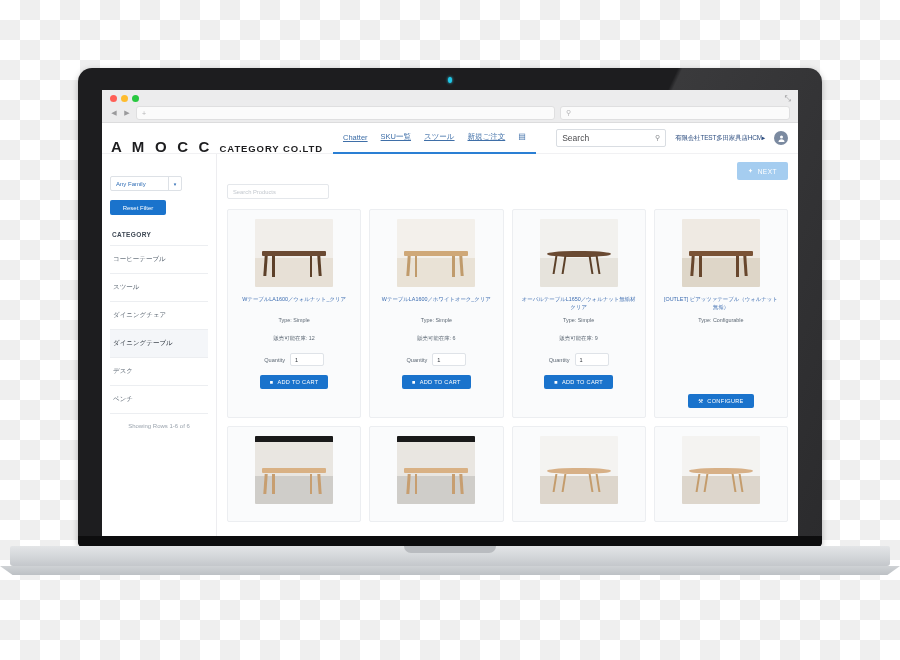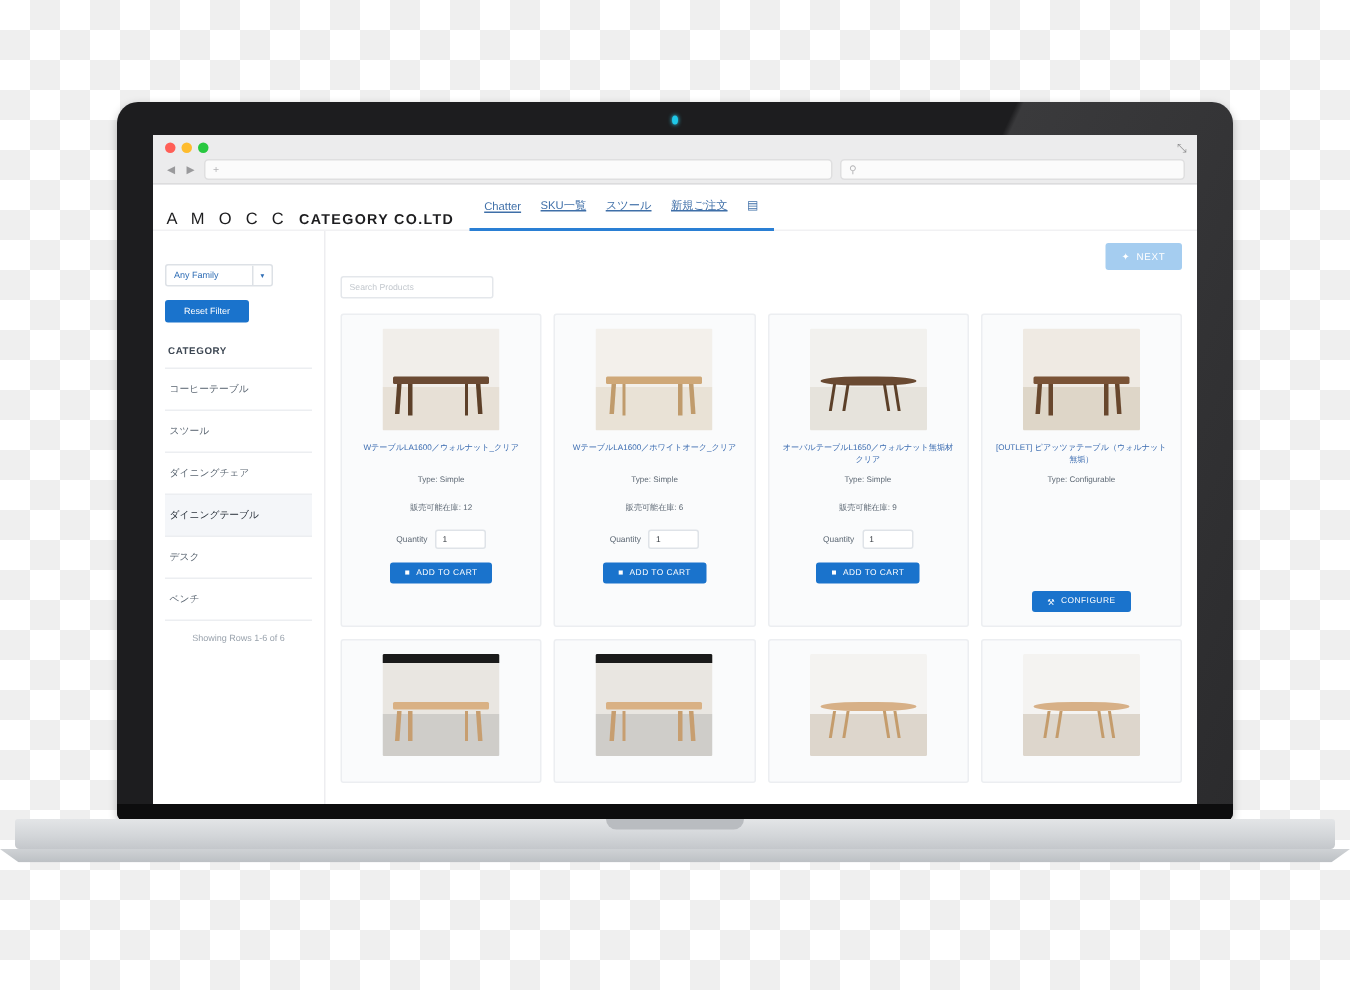--- a/index.html
+++ b/index.html
@@ -179,24 +179,24 @@
   }
 
   #brand {
     display: flex;
     align-items: baseline;
     gap: 7px;
     flex: none;
     padding-right: 10px;
   }
   #brand-amocc {
-    font-size: 11px;
+    font-size: 15px;
     letter-spacing: 3.2px;
     color: #1d1d1f;
-    font-weight: 400;
+    font-weight: 700;
     margin-top: 16px;
   }
   #brand-sub {
     font-size: 9.5px;
     letter-spacing: 0.9px;
     color: #1d1d1f;
     font-weight: bold;
   }
 
   #main-nav {
@@ -495,20 +495,33 @@
       </div>
 
       <div id="main-nav">
         <span class="nav-item">Chatter</span>
         <span class="nav-item">SKU一覧</span>
         <span class="nav-item">スツール</span>
         <span class="nav-item">新規ご注文</span>
         <span id="nav-more-icon">▤</span>
       </div>
 
+      <div id="header-right">
+        <div id="app-search">
+          <span id="app-search-text">Search</span>
+          <span id="app-search-icon">⚲</span>
+        </div>
+        <span id="org-name"><span>有限会社TEST多田家具店HCM</span><span>▸</span></span>
+        <div id="avatar">
+          <svg width="9" height="9" viewBox="0 0 24 24">
+            <circle cx="12" cy="8" r="4" fill="#ffffff"></circle>
+            <path d="M4 21c0-4.4 3.6-7 8-7s8 2.6 8 7z" fill="#ffffff"></path>
+          </svg>
+        </div>
+      </div>
     </div>
 
     <div id="page">
 
       <div id="action-bar">
         <div id="next-button">
           <span>✦</span>
           <span>NEXT</span>
         </div>
       </div>

